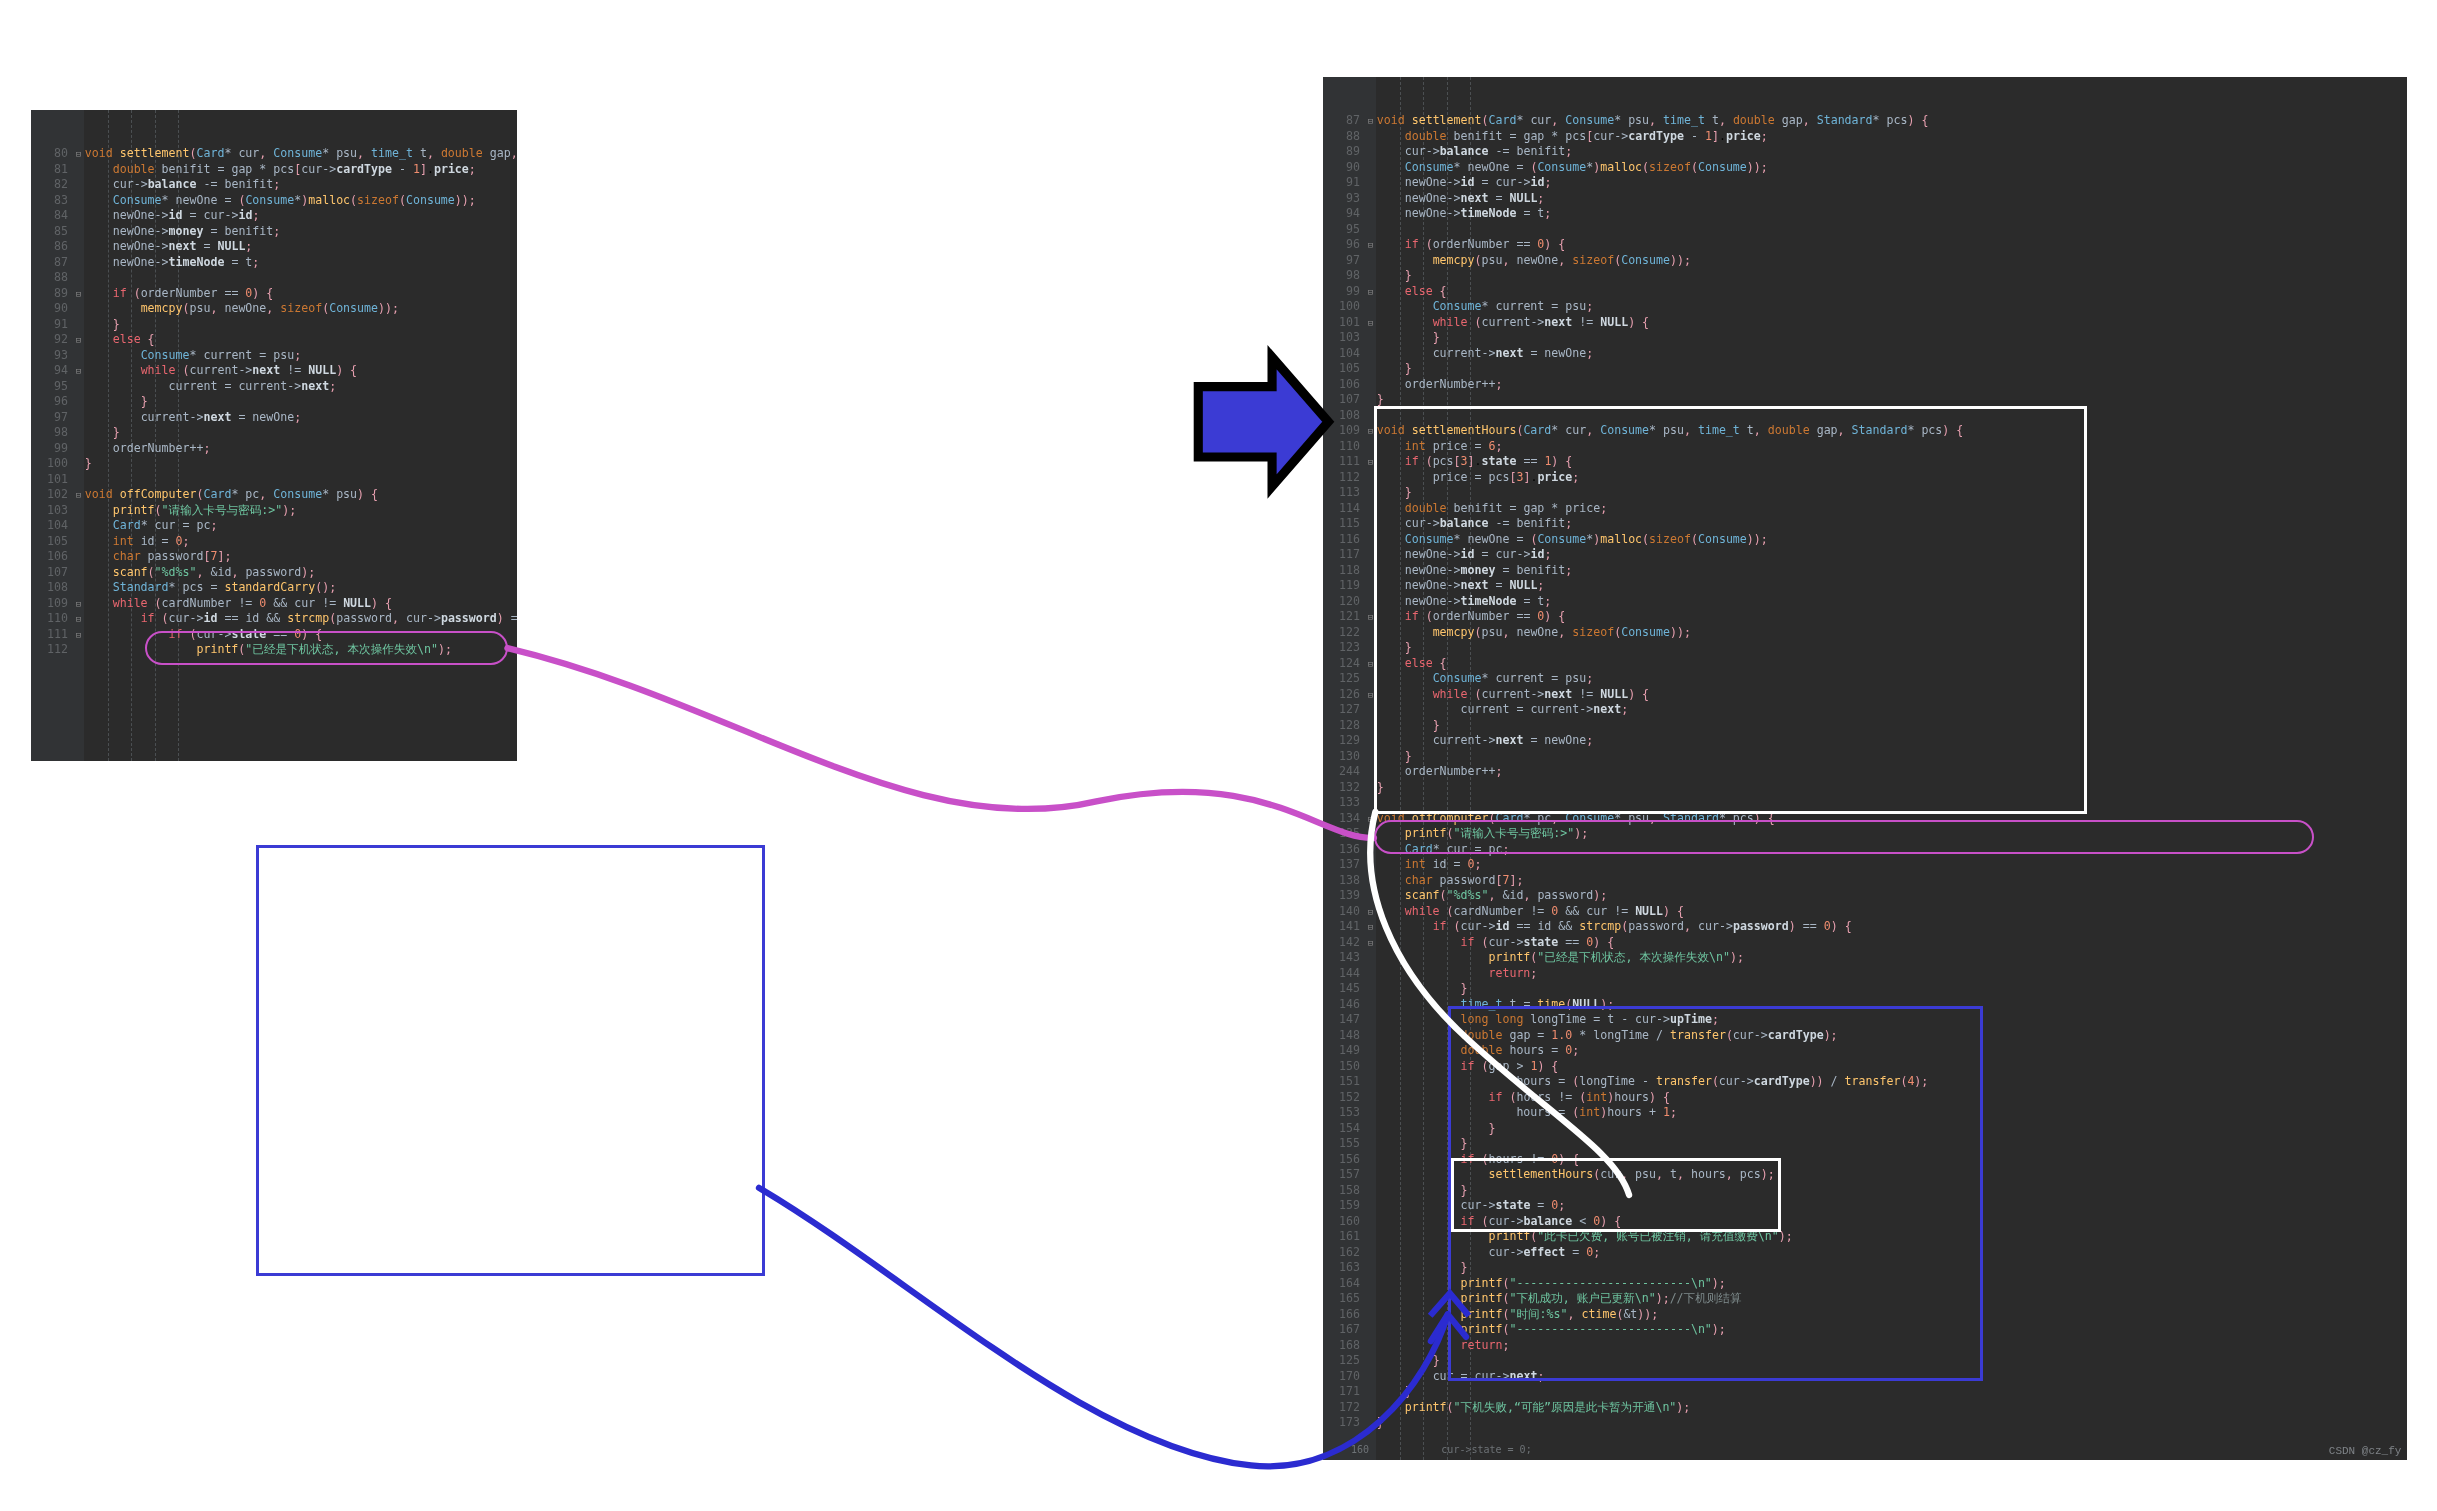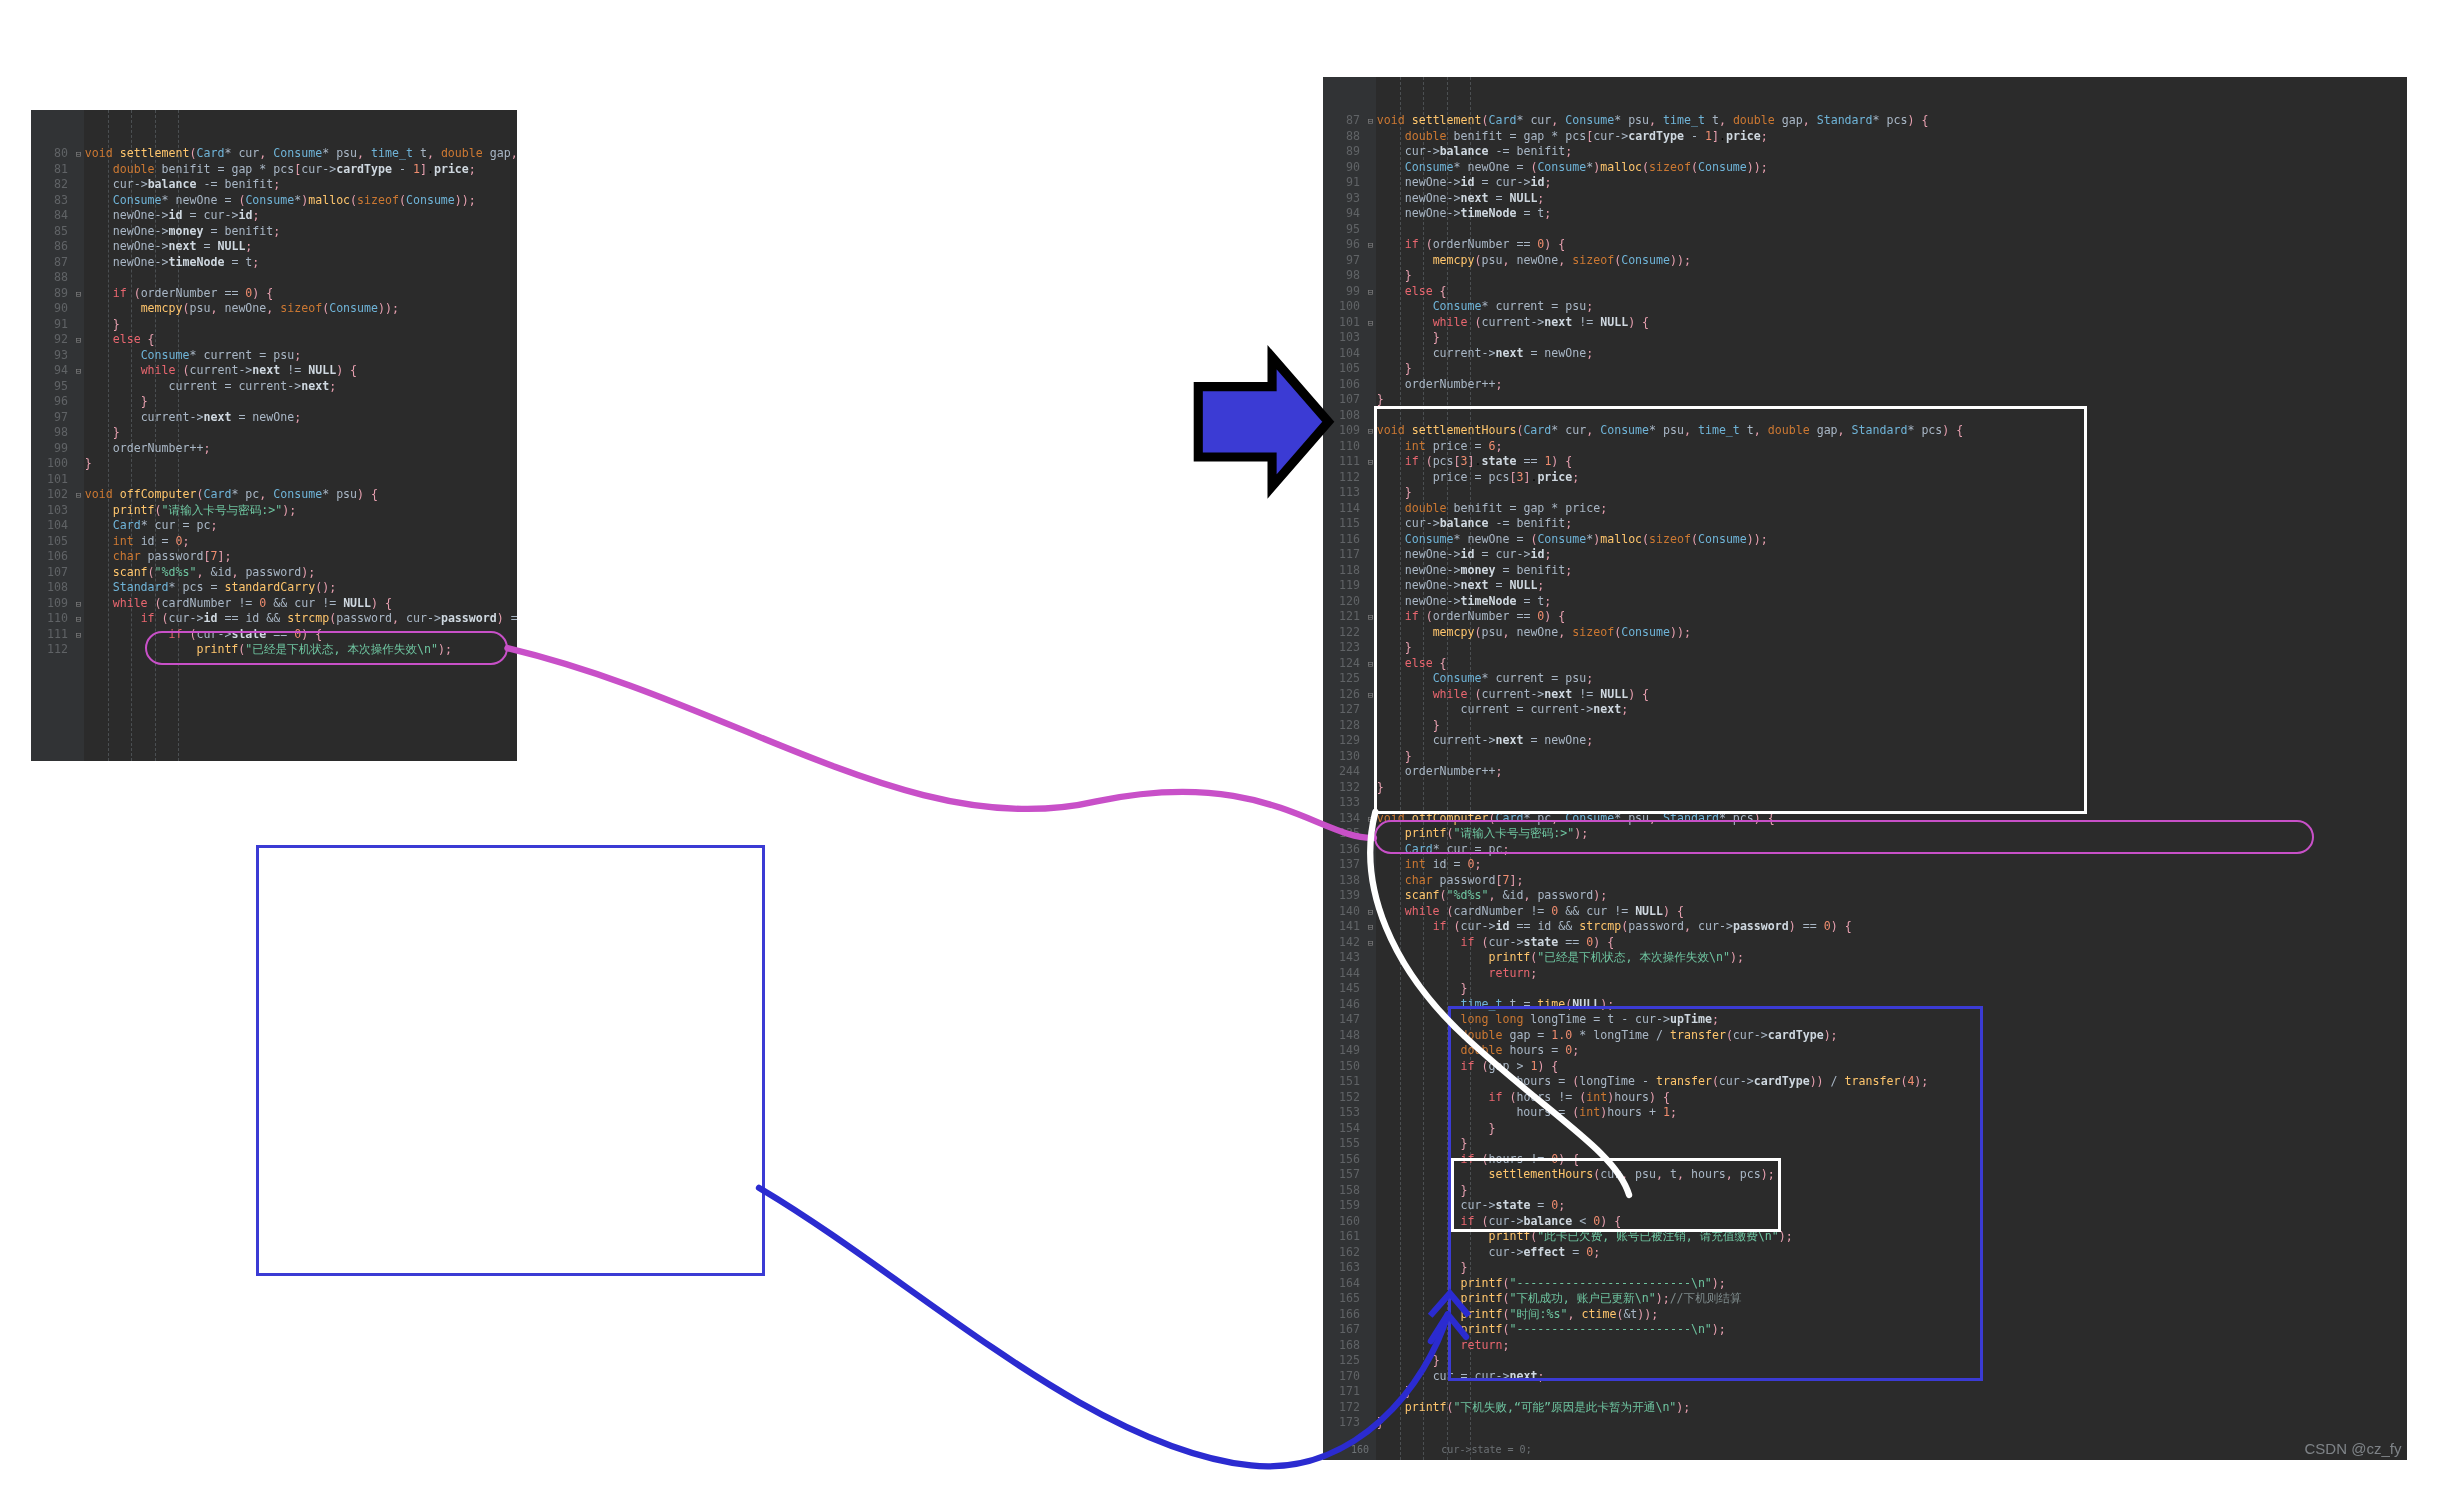--- a/index.html
+++ b/index.html
@@ -44,22 +44,22 @@
 
   
   .box{position:absolute;box-sizing:border-box;pointer-events:none;}
   .box-blue{border:3.5px solid #3b3bd4;}
   .box-white{border:3.5px solid #ffffff;}
   .box-pink{border:2.8px solid #c850c8;border-radius:24px;}
 
   svg.overlay{position:absolute;left:0;top:0;width:2438px;height:1512px;pointer-events:none;}
 
   .watermark{
-    position:absolute;right:5.6px;bottom:2.8px;color:#9aa0a6;font-size:15px;
-    font-family:Liberation Sans, sans-serif;opacity:.75;
+    position:absolute;right:5.6px;bottom:2.8px;color:#9aa0a6;font-size:11px;
+    font-family:Liberation Mono, monospace;opacity:.75;
   }
 </style>
 </head>
 <body>
 
 <div class="panel" id="leftPanel" style="left:31px;top:110px;width:486px;height:651px;">
   <div class="gutter"></div>
   <div class="guides" style="left:77px;"></div>
   <div class="guides" style="left:100px;"></div>
   <div class="guides" style="left:124px;"></div>

